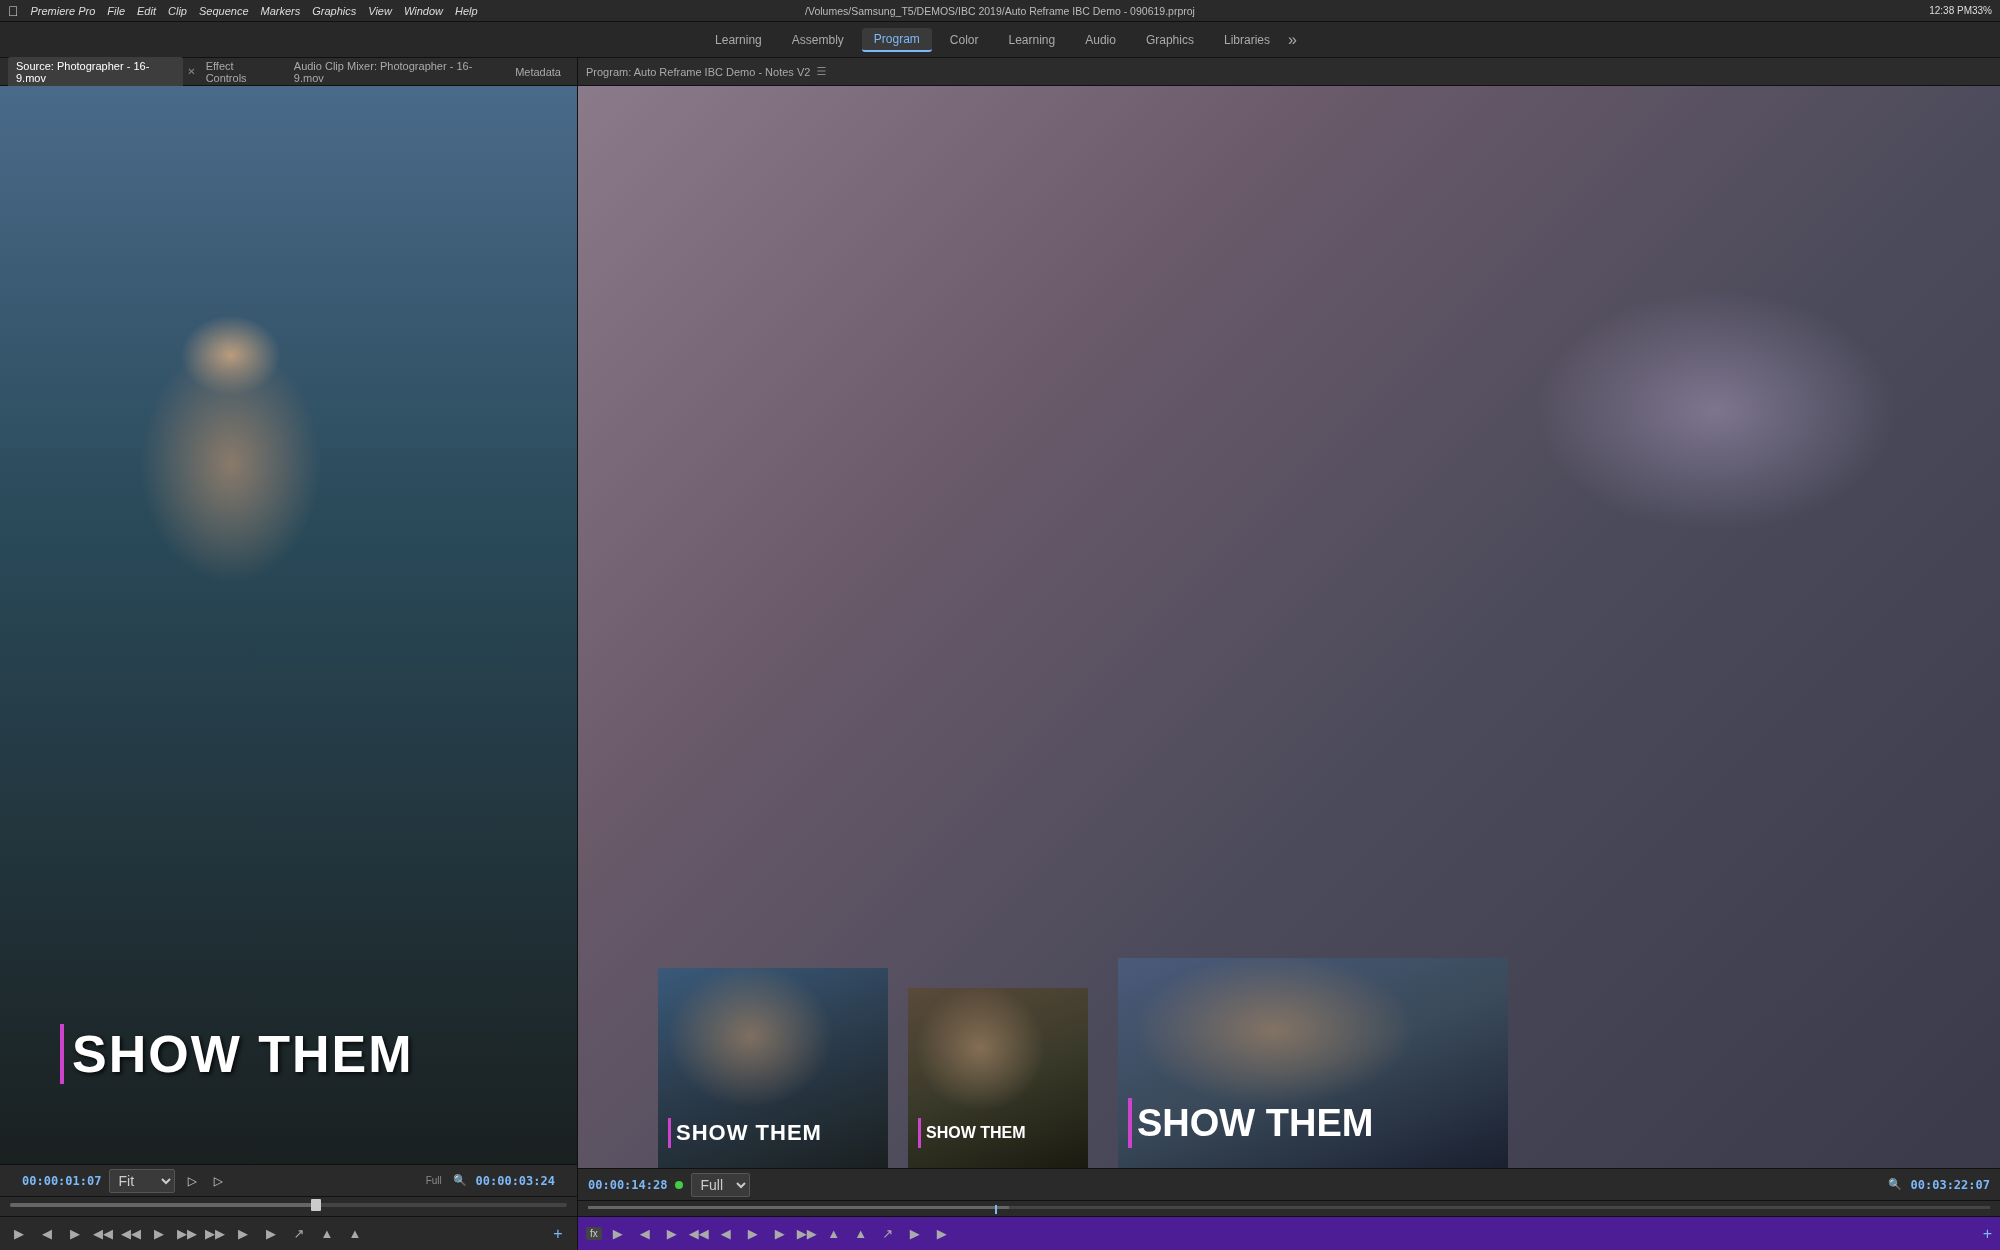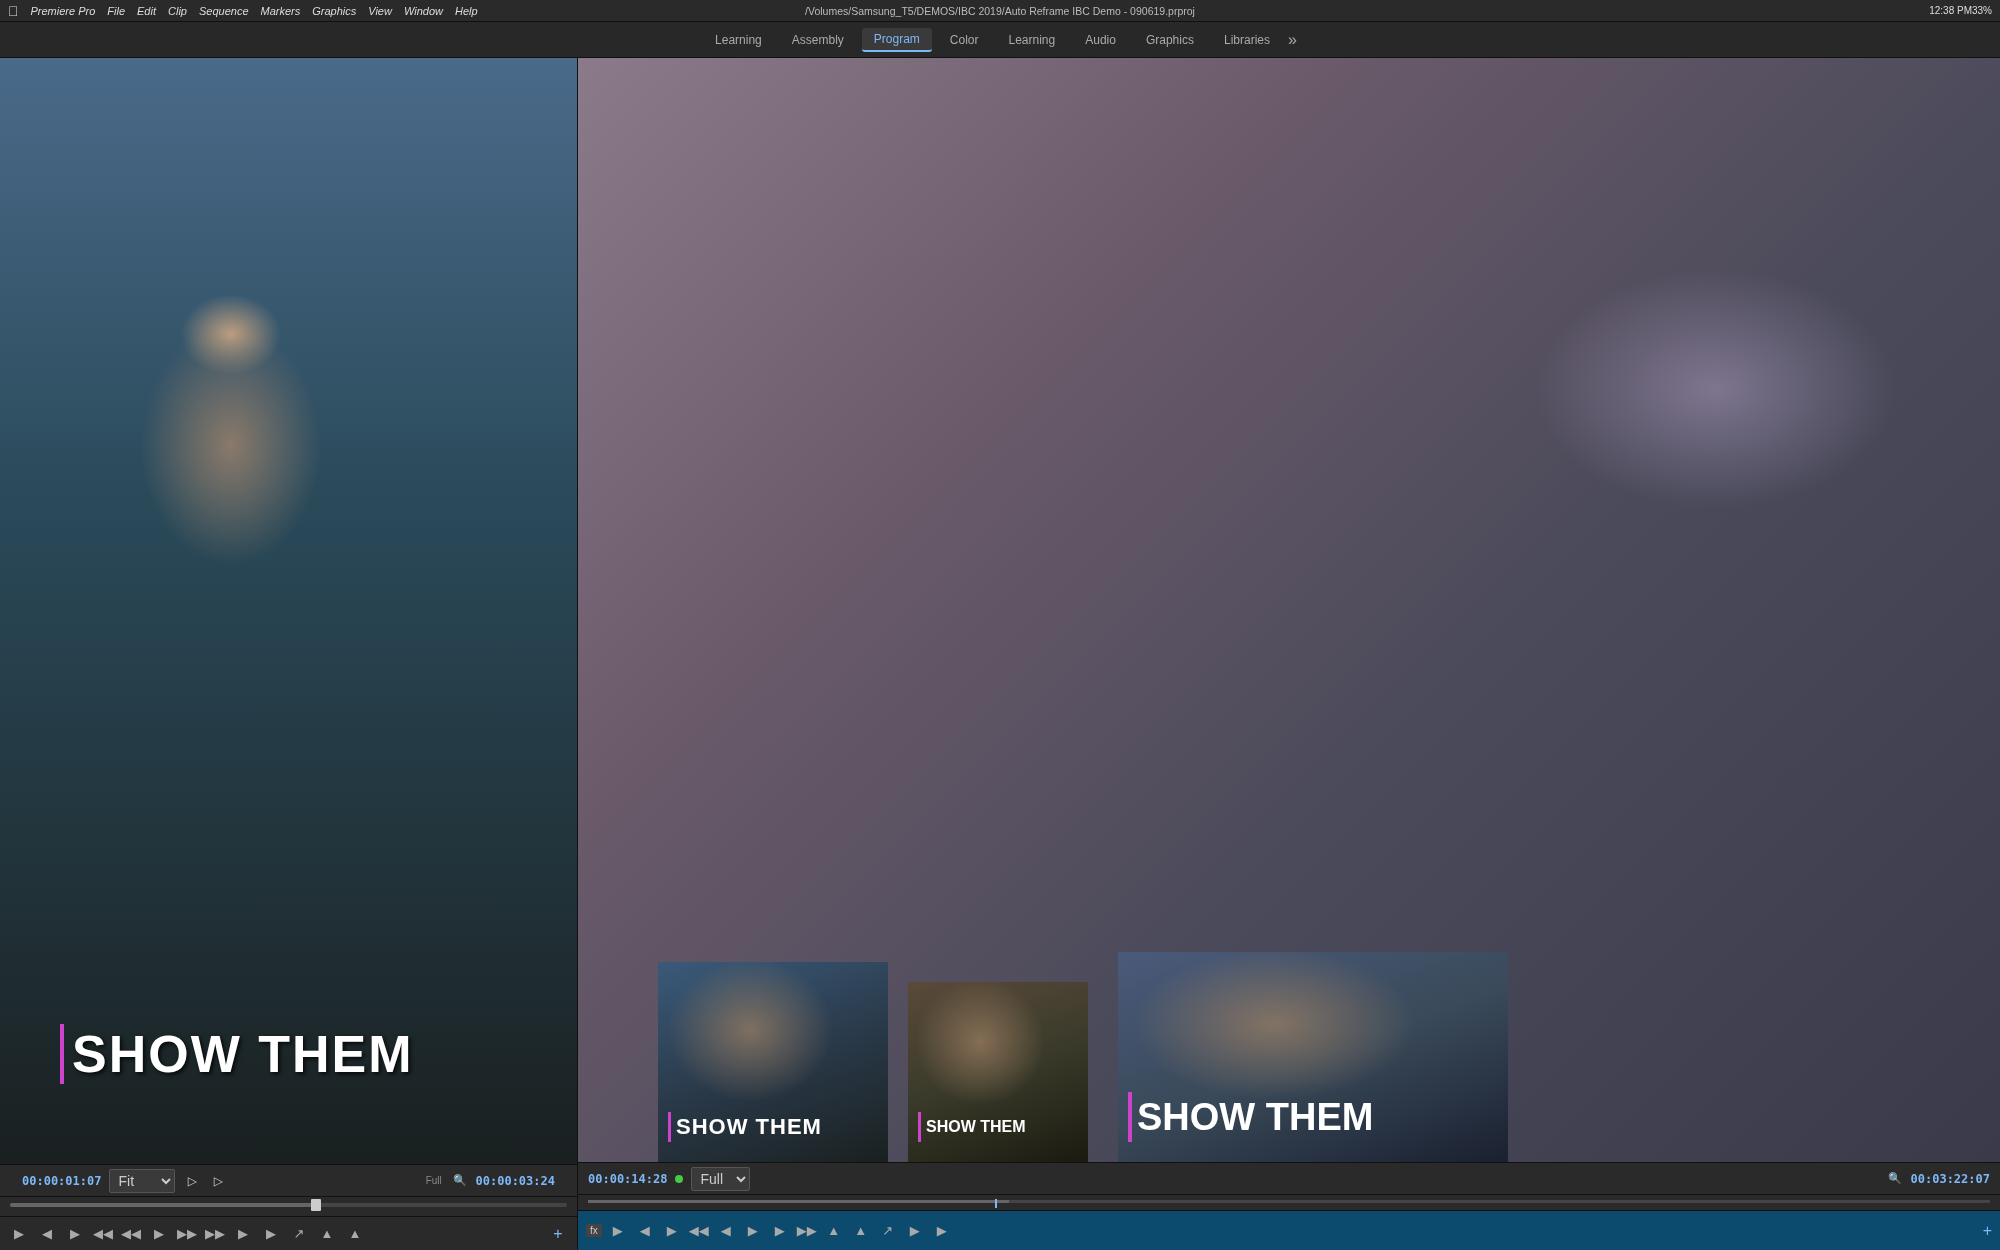--- a/index.html
+++ b/index.html
@@ -392,22 +392,22 @@
     }
     .prog-head {
       position: absolute;
       left: 29%;
       top: -1px;
       width: 2px;
       height: 9px;
       background: #7db8f7;
     }
     .prog-icon-row {
-      height: 40px;
-      background: #0c4a6e;
+      height: 34px;
+      background: #4c1d95;
       display: flex;
       align-items: center;
       padding: 0 8px;
       gap: 5px;
       border-top: 1px solid #111;
       justify-content: space-between;
     }
     .fx-badge {
       background: #444;
       color: #ccc;
@@ -454,20 +454,27 @@
   <div class="topbar-tab">Learning</div>
   <div class="topbar-tab">Audio</div>
   <div class="topbar-tab">Graphics</div>
   <div class="topbar-tab">Libraries</div>
   <div class="topbar-more">»</div>
 </div>
 
 <div class="main-layout">
 
   <div class="left-panel">
+    <div class="panel-tabs">
+      <div class="panel-tab active">Source: Photographer - 16-9.mov</div>
+      <span class="panel-tab-x">✕</span>
+      <div class="panel-tab">Effect Controls</div>
+      <div class="panel-tab">Audio Clip Mixer: Photographer - 16-9.mov</div>
+      <div class="panel-tab">Metadata</div>
+    </div>
 
     <div class="source-monitor">
       <div class="source-video">
         <div class="person-overlay"></div>
         <div class="source-text-overlay">
           <div class="text-bar"></div>
           <div class="source-big-text">SHOW THEM</div>
         </div>
       </div>
     </div>
@@ -507,20 +514,24 @@
       <div class="icon-btn">▶</div>
       <div class="icon-btn">▶</div>
       <div class="icon-btn">↗</div>
       <div class="icon-btn">▲</div>
       <div class="icon-btn">▲</div>
       <div class="icon-btn icon-btn-add">+</div>
     </div>
   </div>
 
   <div class="right-panel">
+    <div class="program-tab-bar">
+      <span class="program-tab">Program: Auto Reframe IBC Demo - Notes V2</span>
+      <span class="program-menu-icon">☰</span>
+    </div>
 
     <div class="program-monitor">
       <div class="multi-cam-view">
         <div class="multi-cam-bg">
           <div class="multi-cam-bg-blur"></div>
         </div>
         <div class="multi-cam-thumbnails">
 
           <div class="thumb thumb-1">
             <div class="thumb-person"></div>

